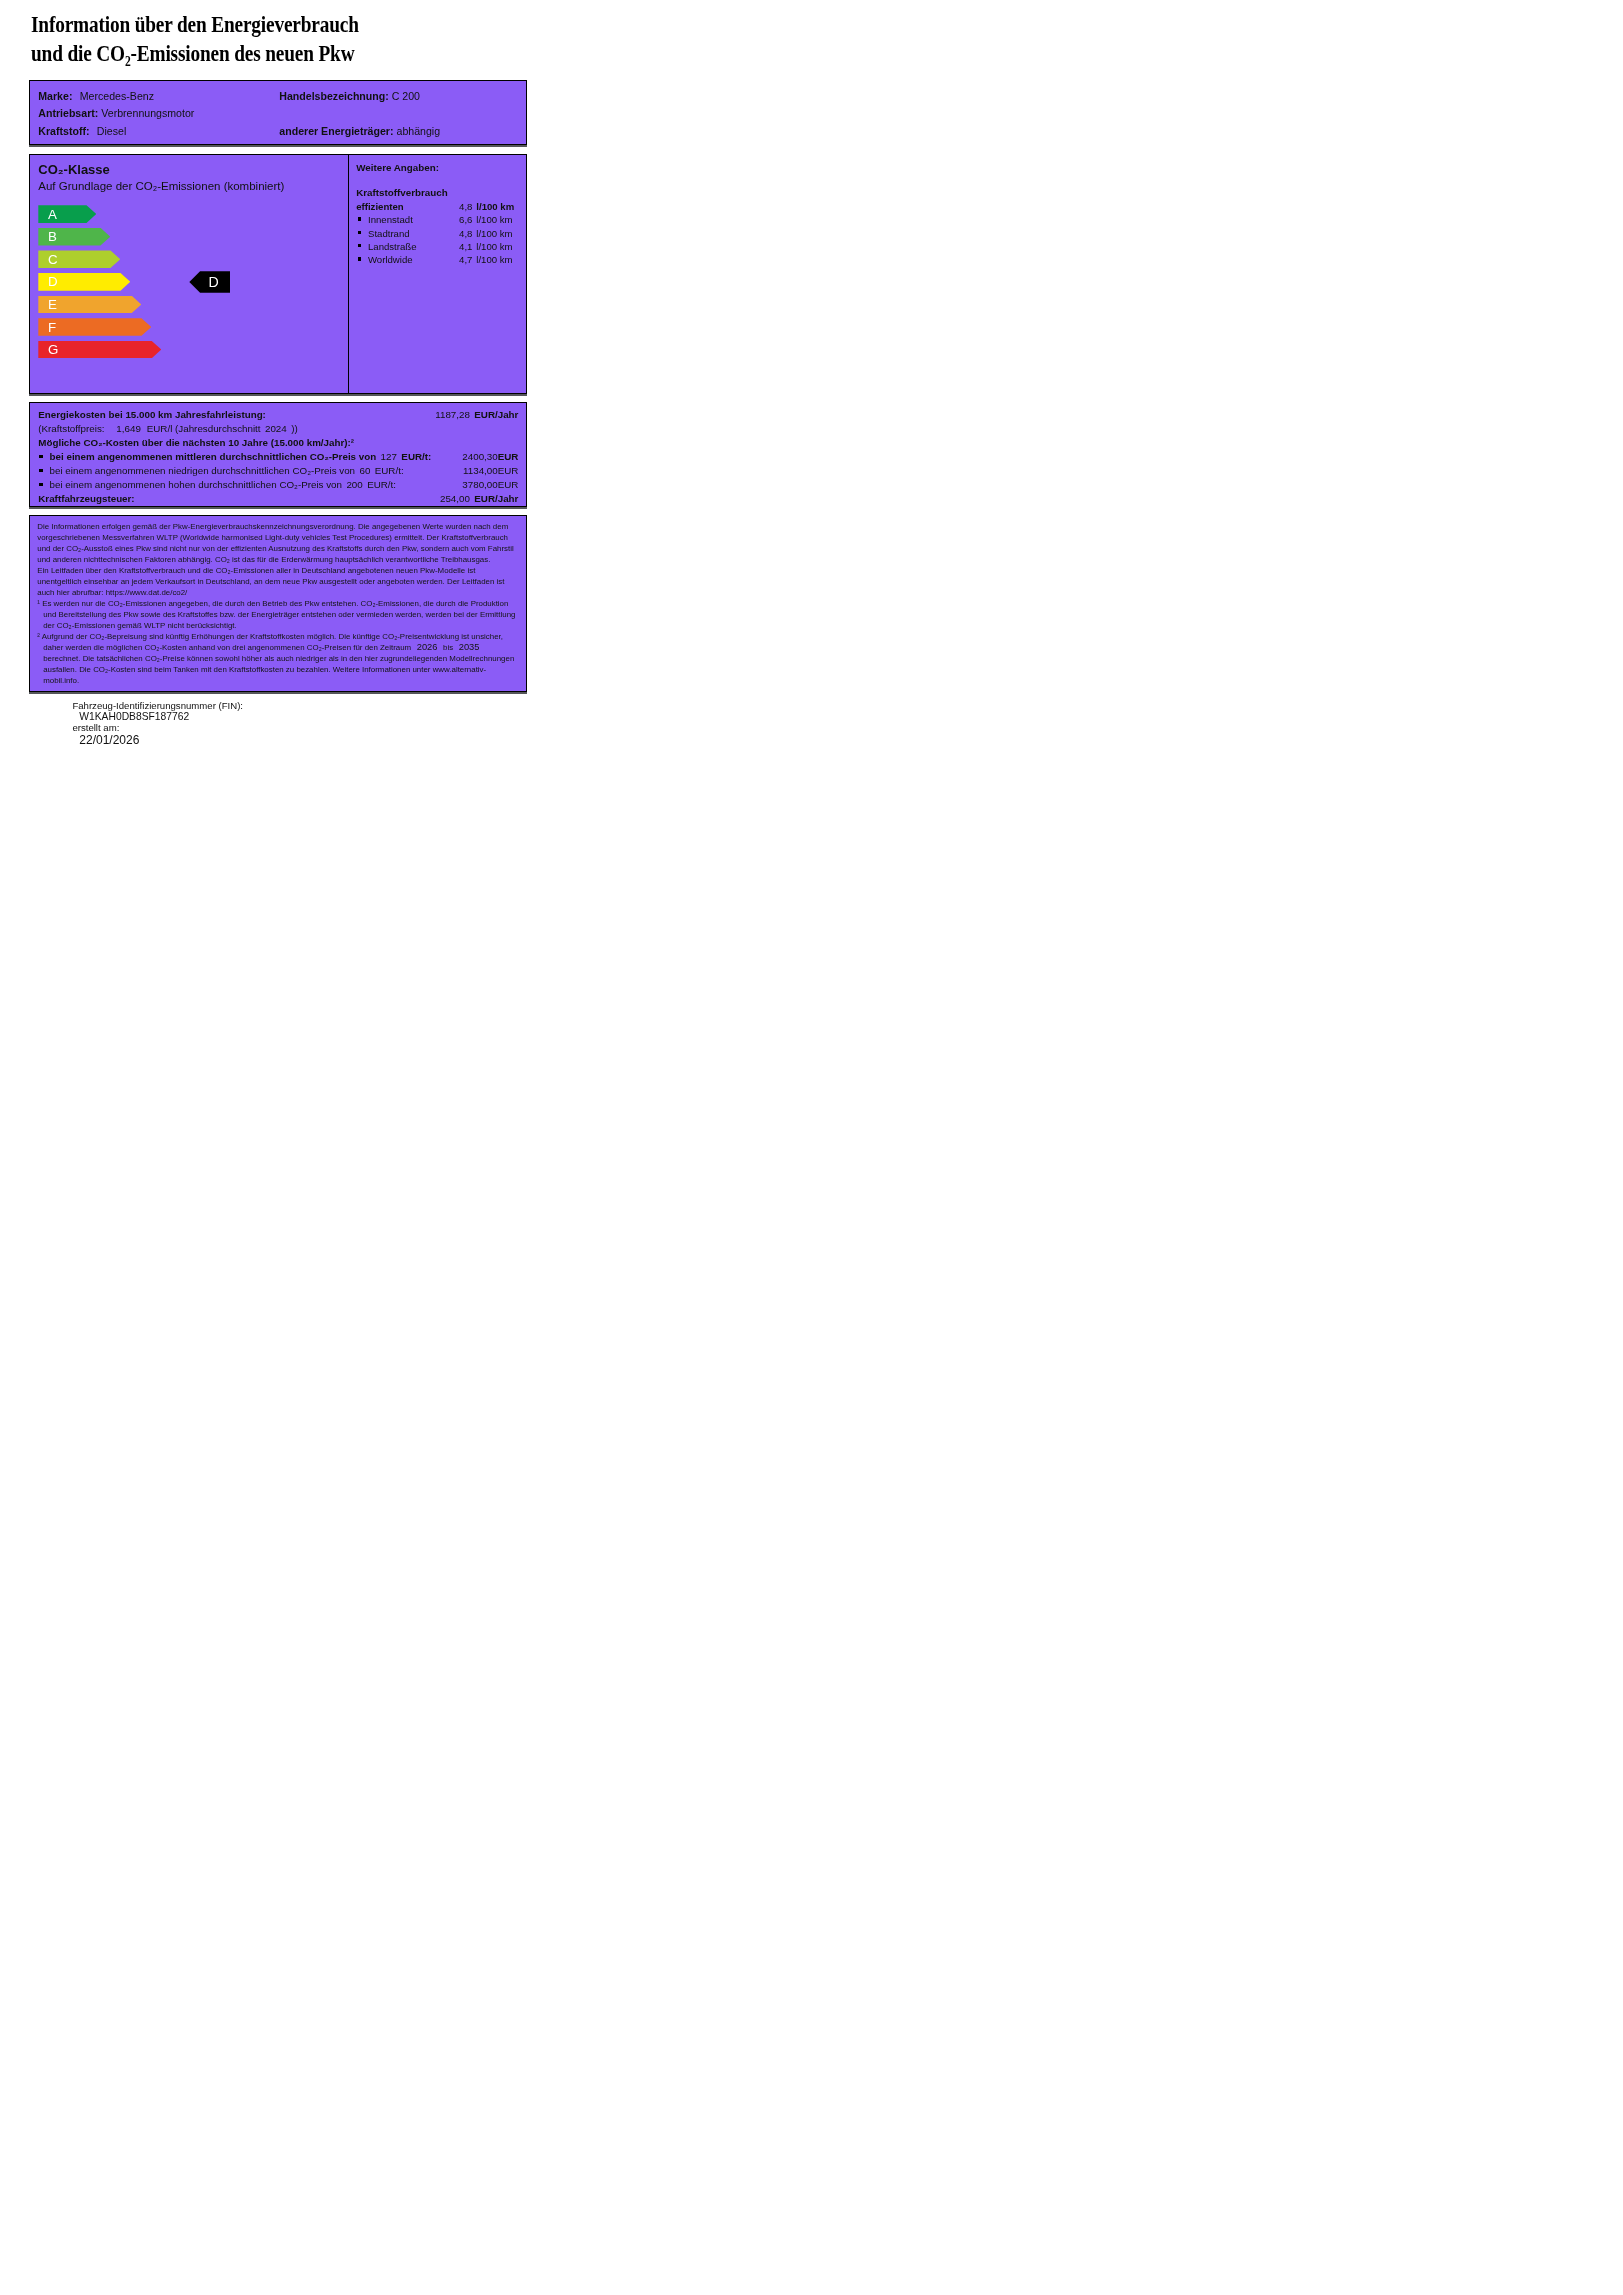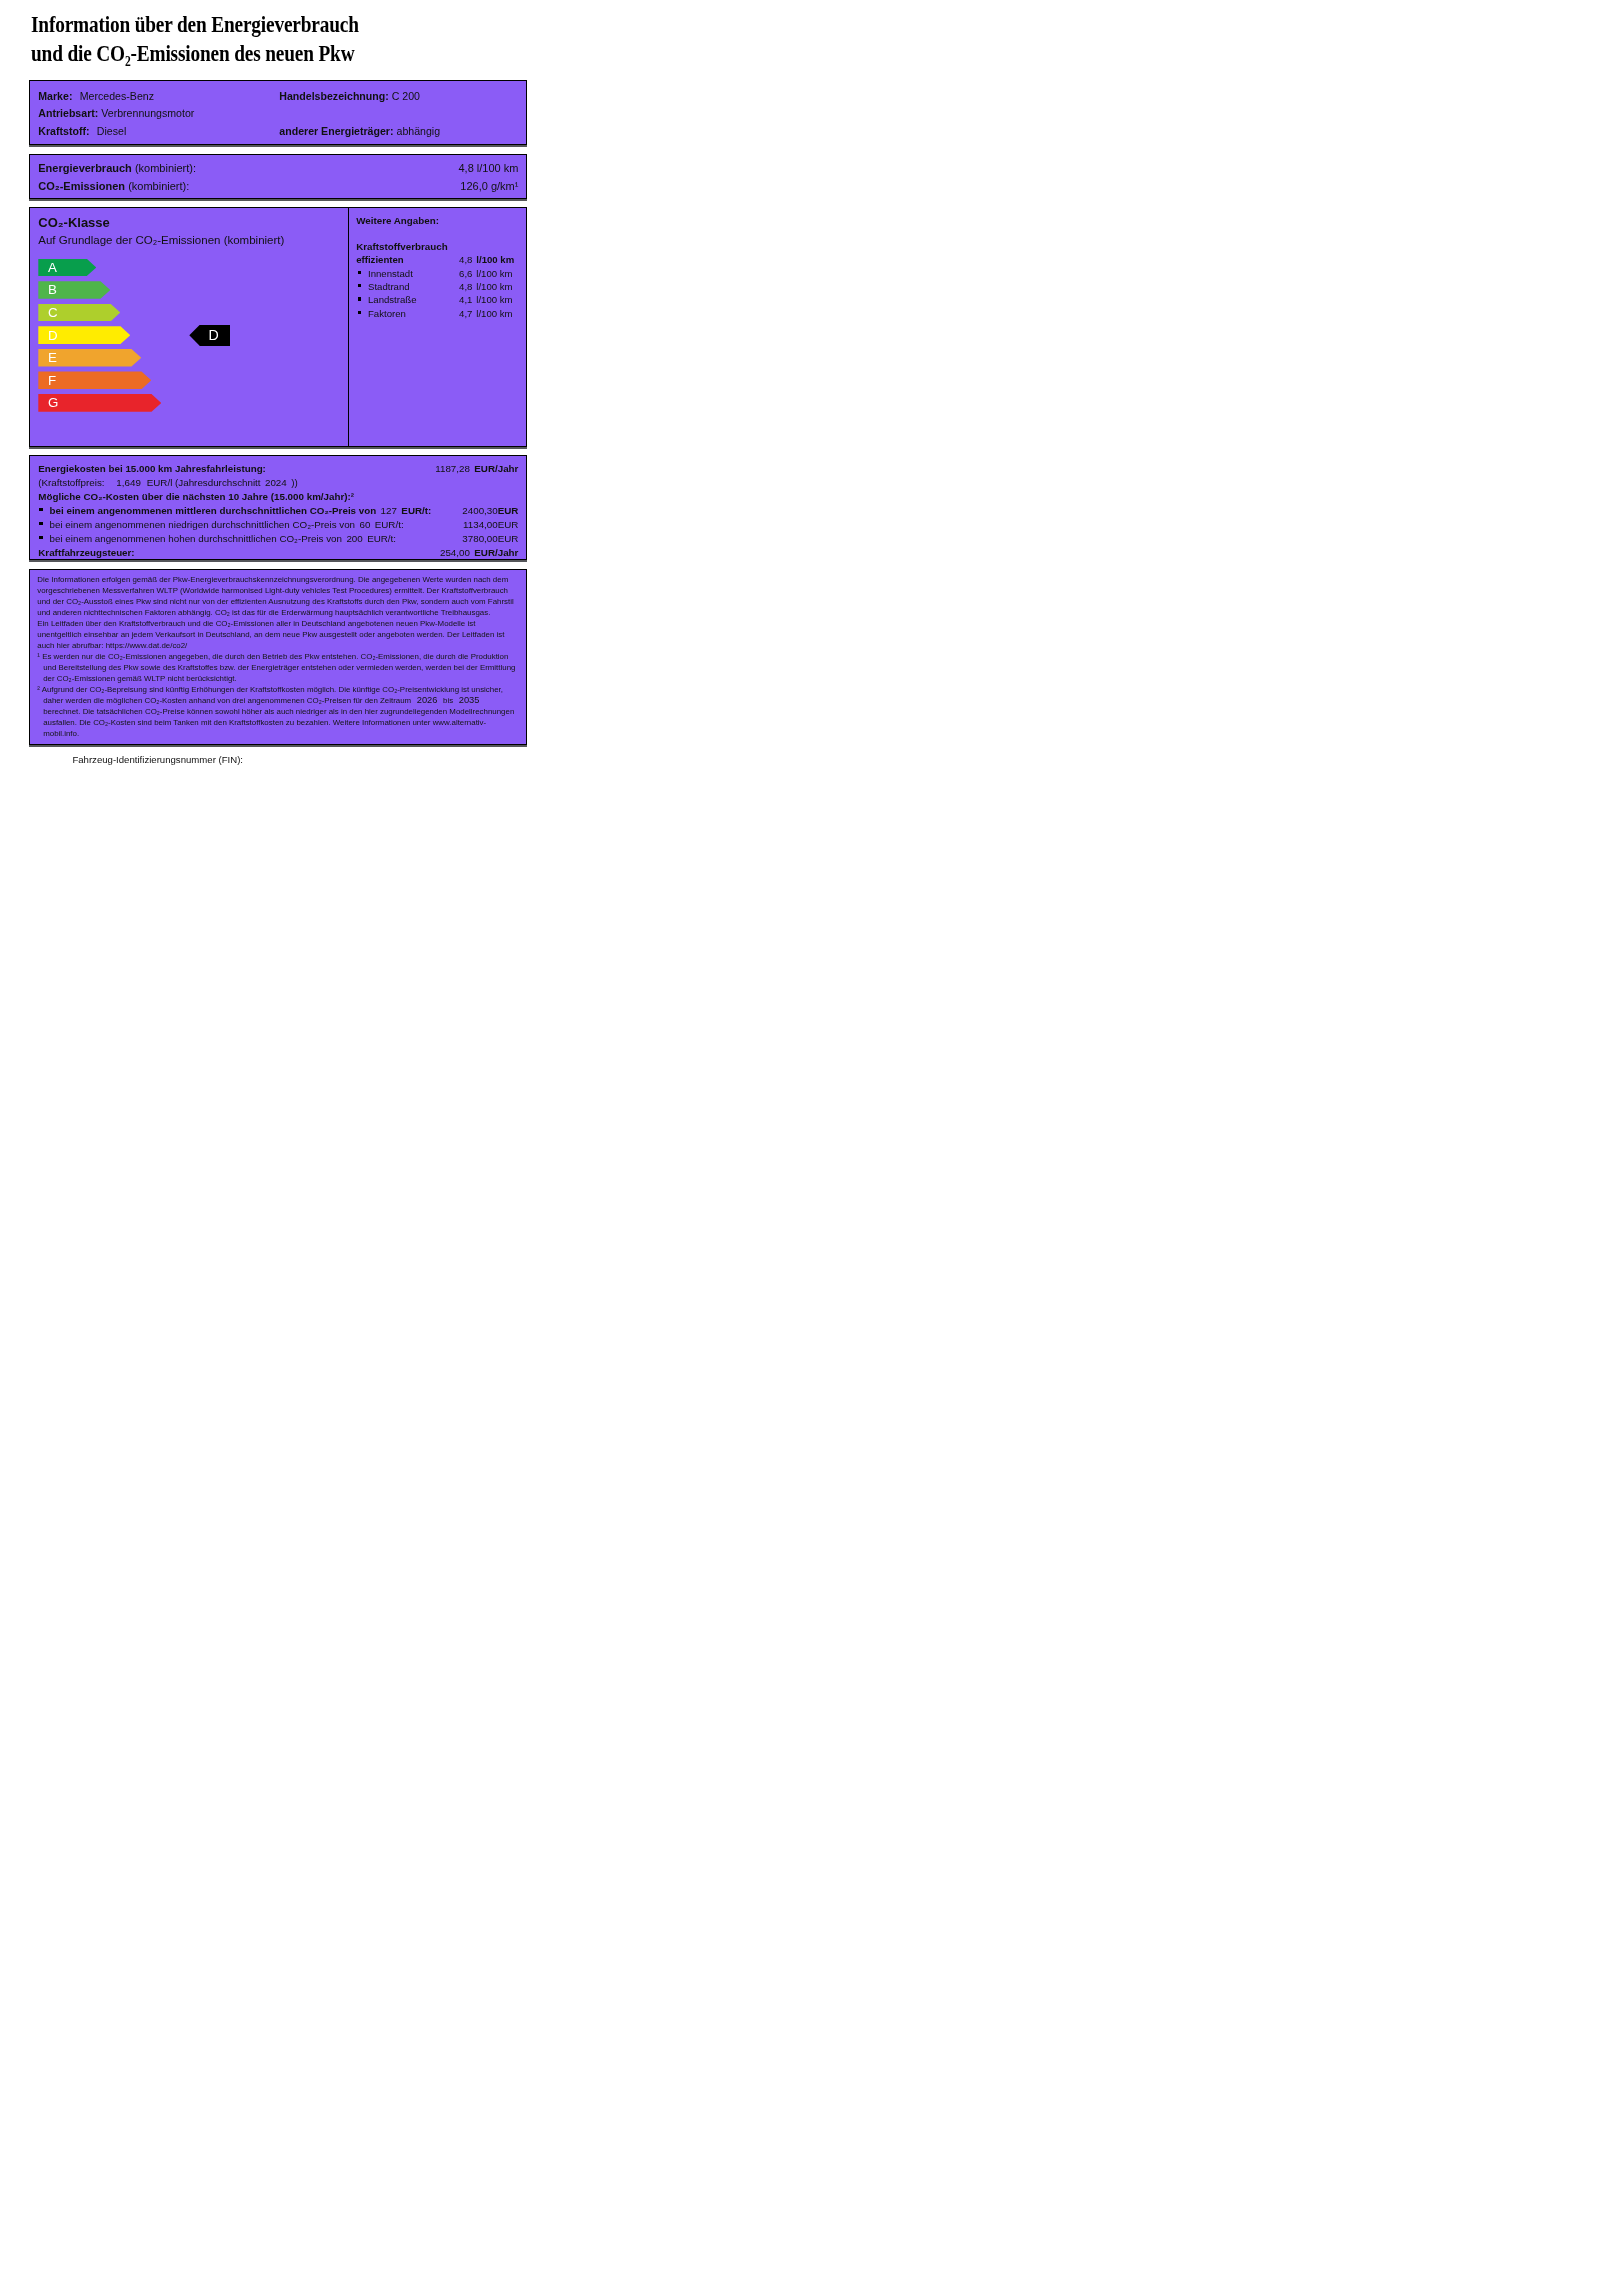--- a/index.html
+++ b/index.html
@@ -123,34 +123,20 @@
         <span class="b">Kraftstoff:</span>
         <span class="val">Diesel</span>
       </div>
       <div>
         <span class="b">anderer Energieträger:</span>
         <span>abhängig</span>
       </div>
     </div>
   </section>
 
-  <section class="box box-consumption">
-    <div class="crow">
-      <div>
-        <span class="b">Energieverbrauch</span><span> (kombiniert):</span>
-      </div>
-      <div>4,8 l/100 km</div>
-    </div>
-    <div class="crow">
-      <div>
-        <span class="b">CO₂-Emissionen</span><span> (kombiniert):</span>
-      </div>
-      <div>126,0 g/km¹</div>
-    </div>
-  </section>
 
   <section class="box box-co2">
     <div class="co2-left">
       <h2>CO₂-Klasse</h2>
       <div class="co2-sub">Auf Grundlage der CO₂-Emissionen (kombiniert)</div>
       <div class="arrows">
 
         <div class="arrow" style="width: 58px; background: rgb(8, 158, 76);">
             <span>A</span>
           </div>
@@ -199,21 +185,21 @@
             <span class="unit">l/100 km</span>
           </div>
           <div class="fuel-row">
             <span class="sq"></span>
             <span class="lbl">Landstraße</span>
             <span class="num">4,1</span>
             <span class="unit">l/100 km</span>
           </div>
           <div class="fuel-row">
             <span class="sq"></span>
-            <span class="lbl">Faktoren</span>
+            <span class="lbl">Worldwide</span>
             <span class="num">4,7</span>
             <span class="unit">l/100 km</span>
           </div>
         </div>
     </div>
   </section>
 
   <section class="box box-costs">
     <div class="cost-row">
       <span class="b fill">Energiekosten bei 15.000 km Jahresfahrleistung:</span>

